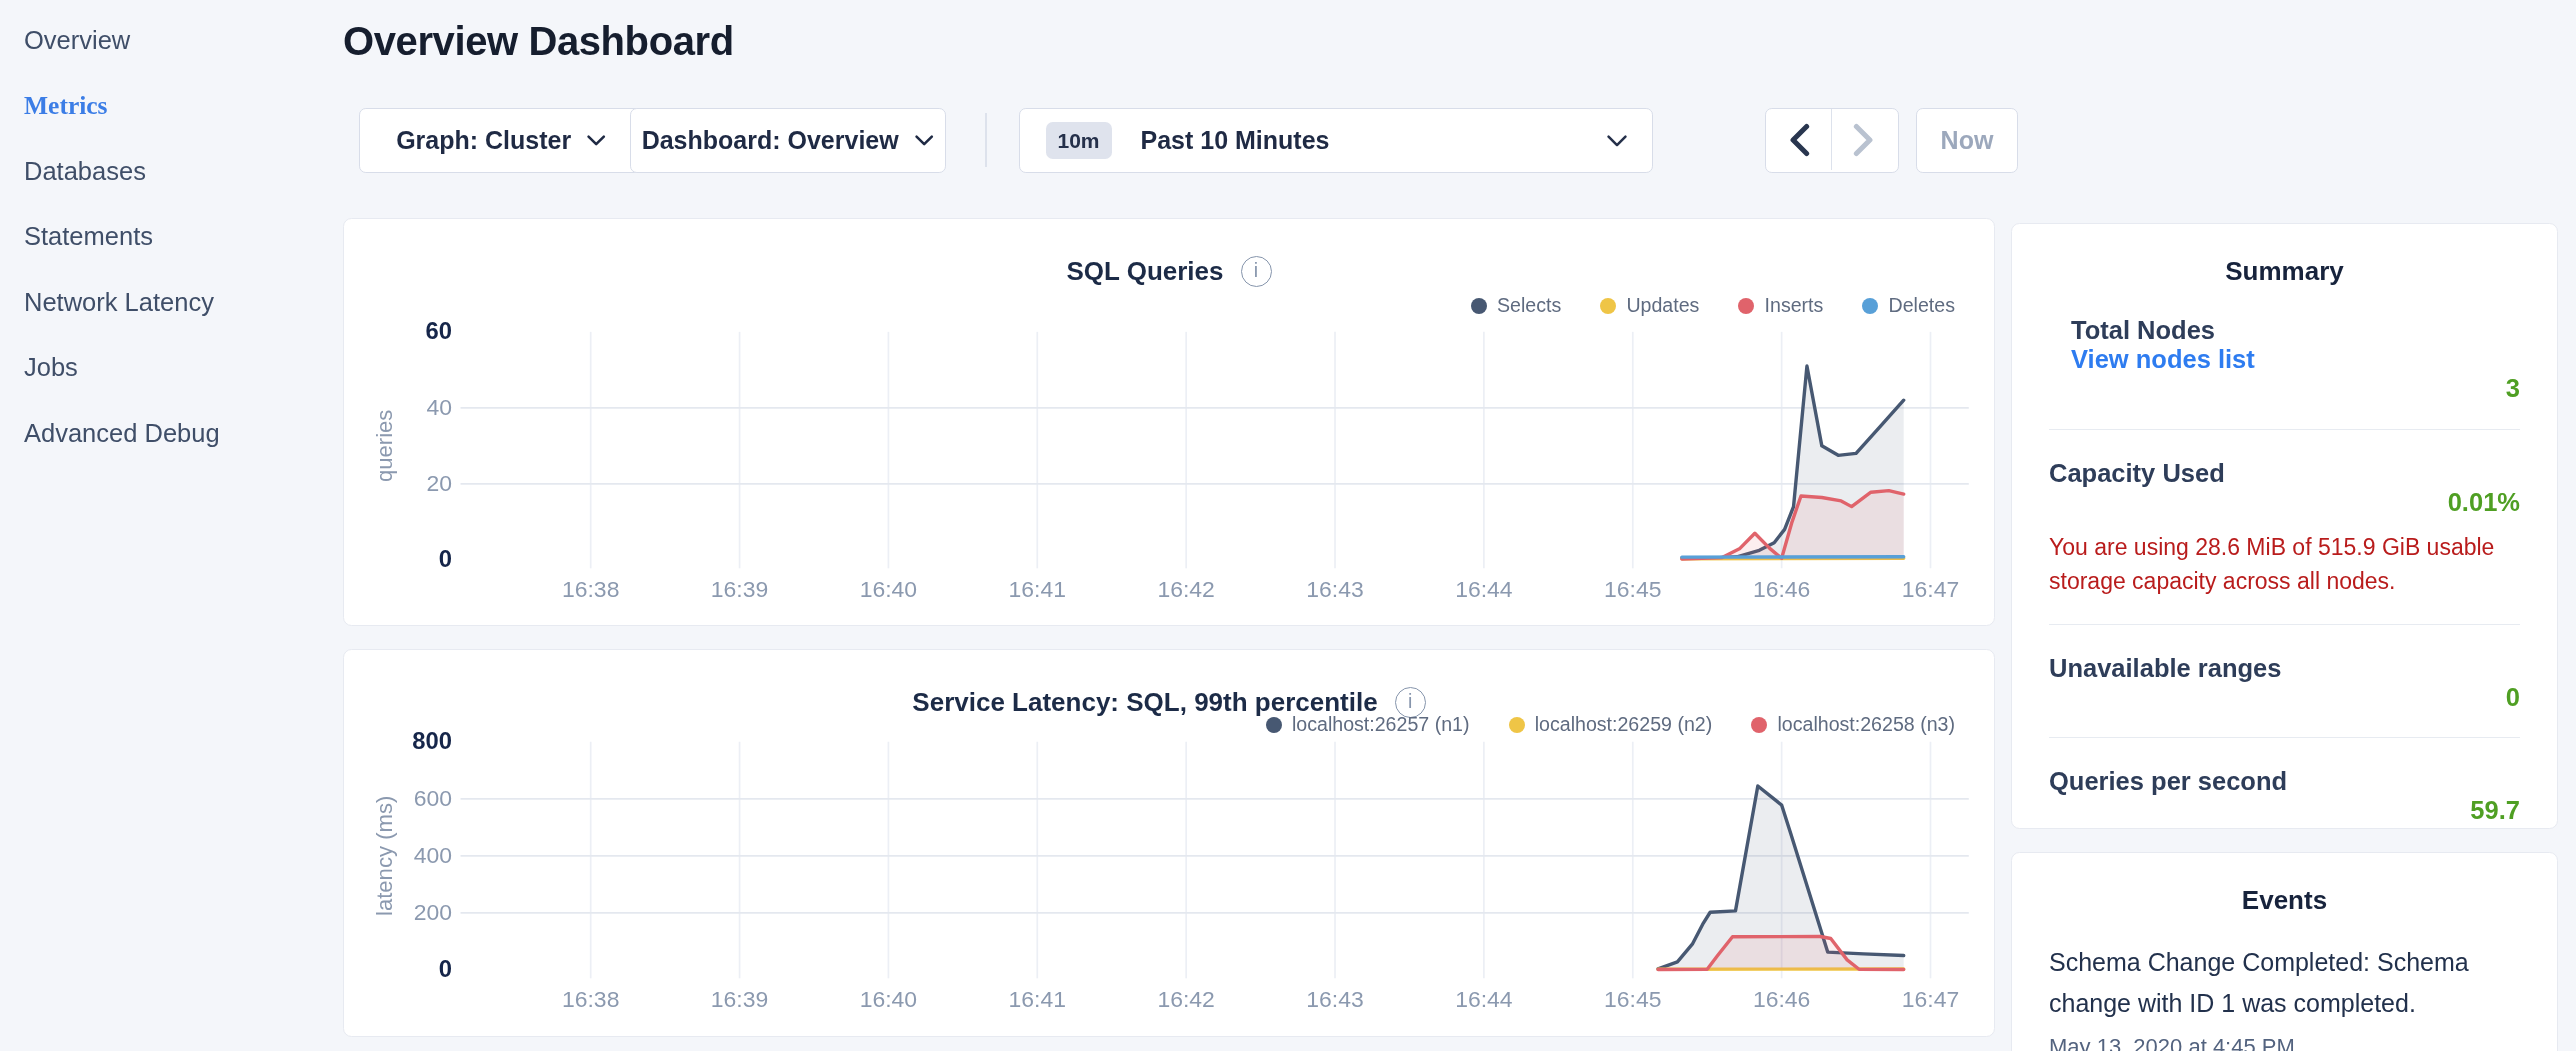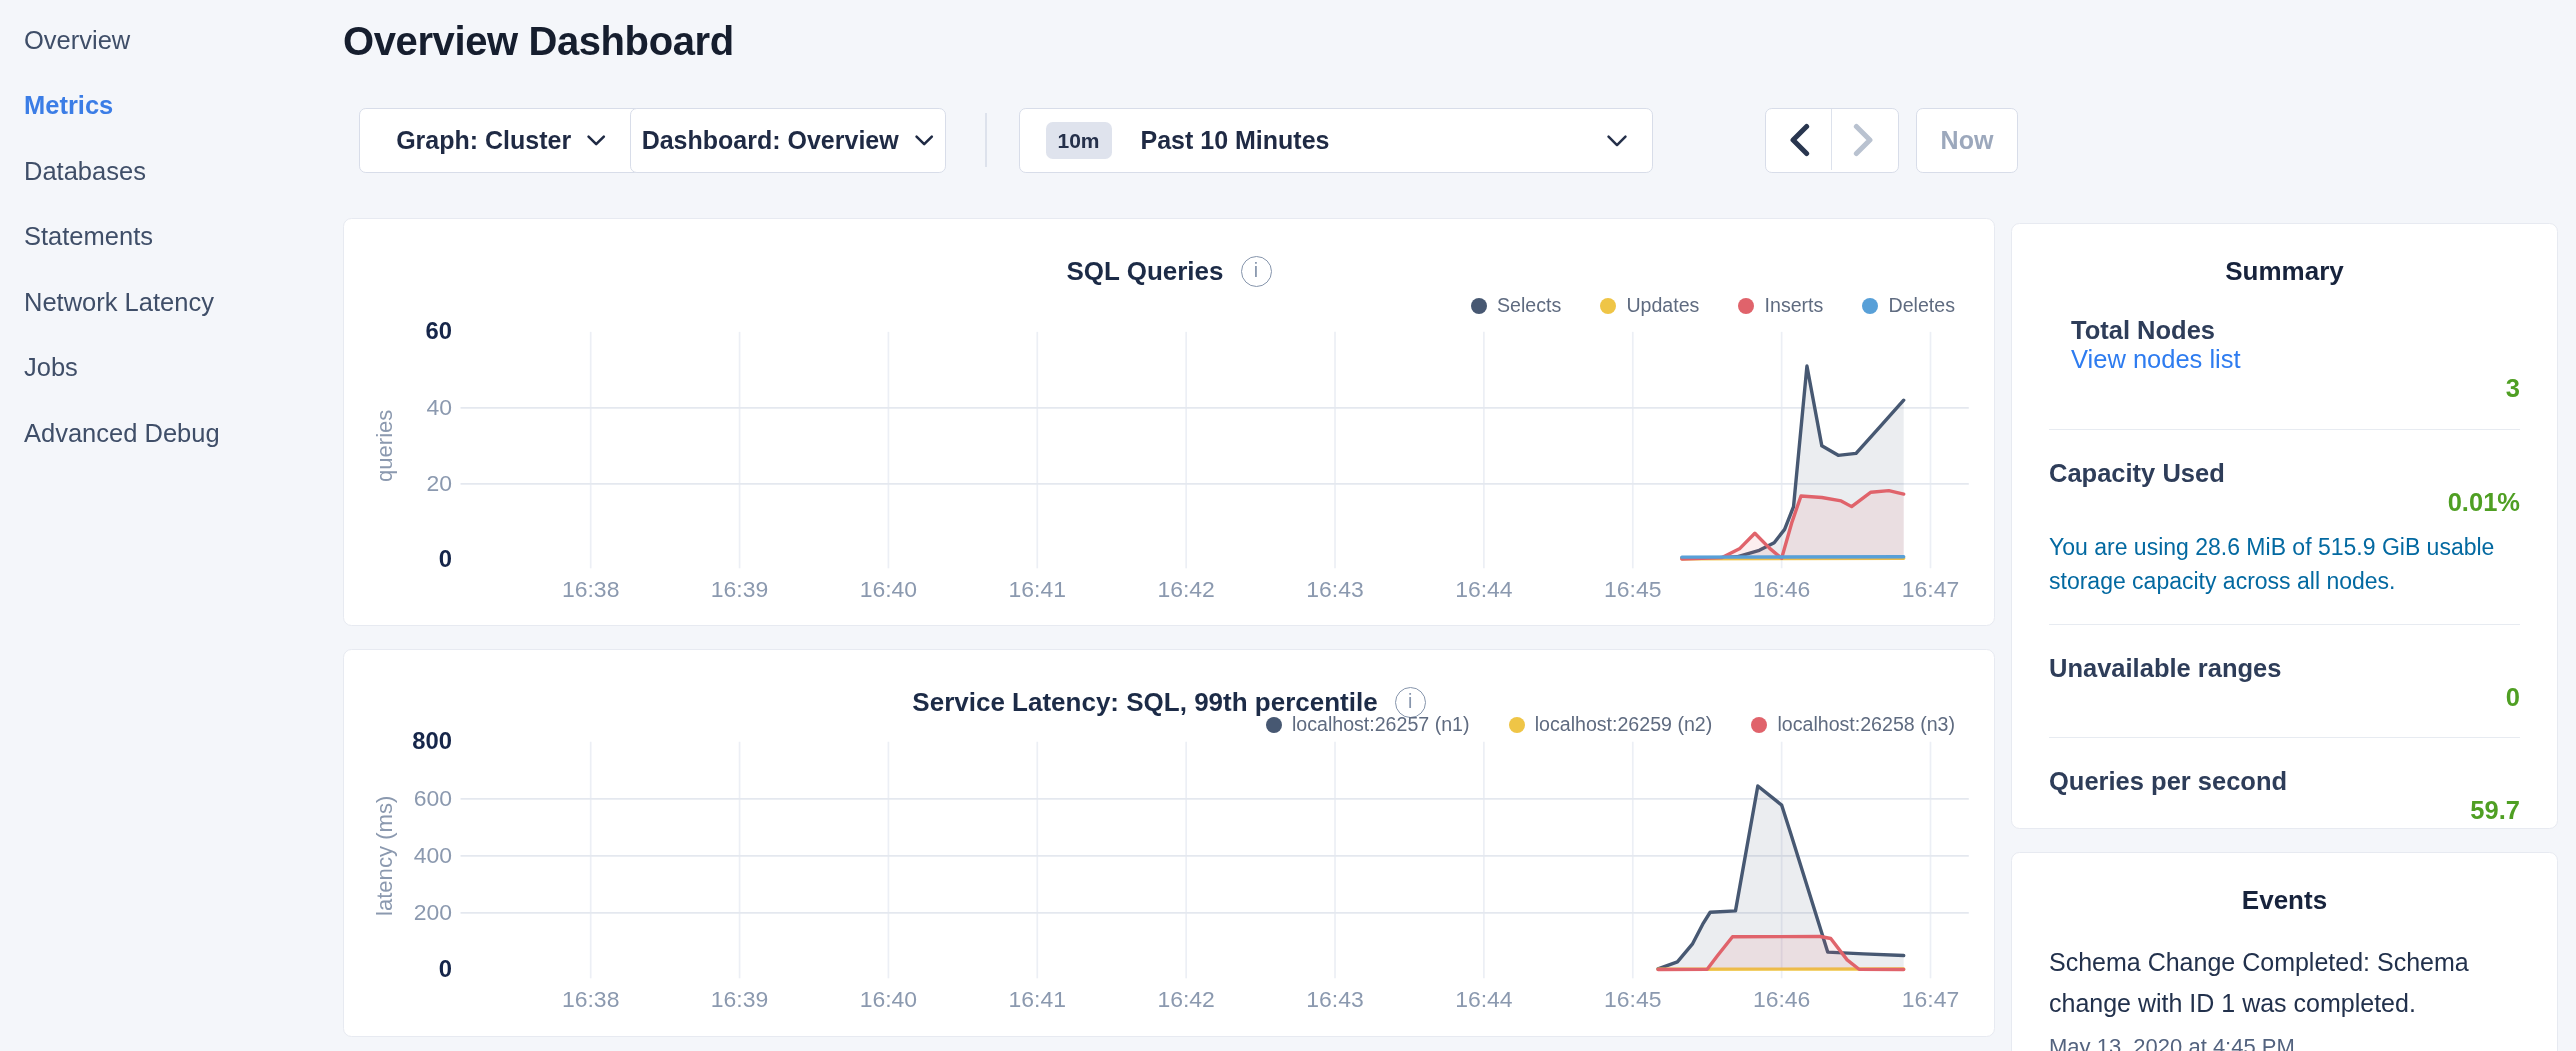--- a/index.html
+++ b/index.html
@@ -9,21 +9,21 @@
     font-family:"Liberation Sans","DejaVu Sans",sans-serif;
     color:#2c3a55;
     position:relative;
   }
   
   .sidebar { position:absolute; left:0; top:0; width:340px; height:1051px; }
   .nav-item {
     position:absolute; left:24px; font-size:25.5px; color:#3f4e68;
     cursor:pointer; white-space:nowrap;margin-top:9px;
   }
-  .nav-item.active { color:#3b7de6; font-weight:700; }
+  .nav-item.active { color:#3b7de6; font-weight:700;font-family:Liberation Serif, serif; }
   
   .page-title {
     position:absolute; left:343px; top:18.7px; font-size:40px; font-weight:600;
     color:#161e2e; letter-spacing:-0.4px;
   }
   .controls { position:absolute; left:343px; top:108px; height:65px; }
   .ctl-btn {
     position:absolute; top:0; height:65px; background:#fff;
     border:1.7px solid #d8dde9; border-radius:6.8px;
     display:flex; align-items:center; justify-content:center;
@@ -71,25 +71,25 @@
   #chart-card-0 .plot { top:94px; }
   #chart-card-1 .plot { top:73px; }
   
   .summary-card { left:2011px; top:223px; width:547px; height:606px; padding:0 37px; }
   .side-title { text-align:center; font-size:26px; font-weight:700;
     color:#17233c; margin-top:32px; }
   .srow { padding:29px 0 25.5px 0; }
   .srow + .srow { border-top:1.7px solid #e7ebf1; }
   .srow-main { display:flex; align-items:baseline;flex-direction:column; }
   .srow-label { font-size:25.5px; font-weight:700; color:#2e3d59; white-space:nowrap; }
-  .srow-link { font-size:25.5px; font-weight:400; color:#2e7cf0; margin-left:22px;
+  .srow-link { font-size:25.5px; font-weight:700; color:#2e7cf0; margin-left:22px;
     cursor:pointer; white-space:nowrap; }
   .srow-value { margin-left:auto; font-size:25.5px; font-weight:700; color:#4f9f23;
     white-space:nowrap; }
-  .srow-desc { font-size:23px; color:#0369a1; line-height:34px; margin-top:13.6px; }
+  .srow-desc { font-size:23px; color:#b91c1c; line-height:34px; margin-top:13.6px; }
   .summary-card .srow:first-of-type { margin-top:25.5px; }
   .events-card { left:2011px; top:852px; width:547px; height:238px; padding:0 37px; }
   .event-msg { font-size:25px; color:#22314c; line-height:41px; margin-top:26px; }
   .event-time { font-size:22px; color:#53637f; margin-top:10.2px; }
   svg text { font-family:"Liberation Sans","DejaVu Sans",sans-serif; }
 </style>
 </head>
 <body>
 
 <nav class="sidebar">

